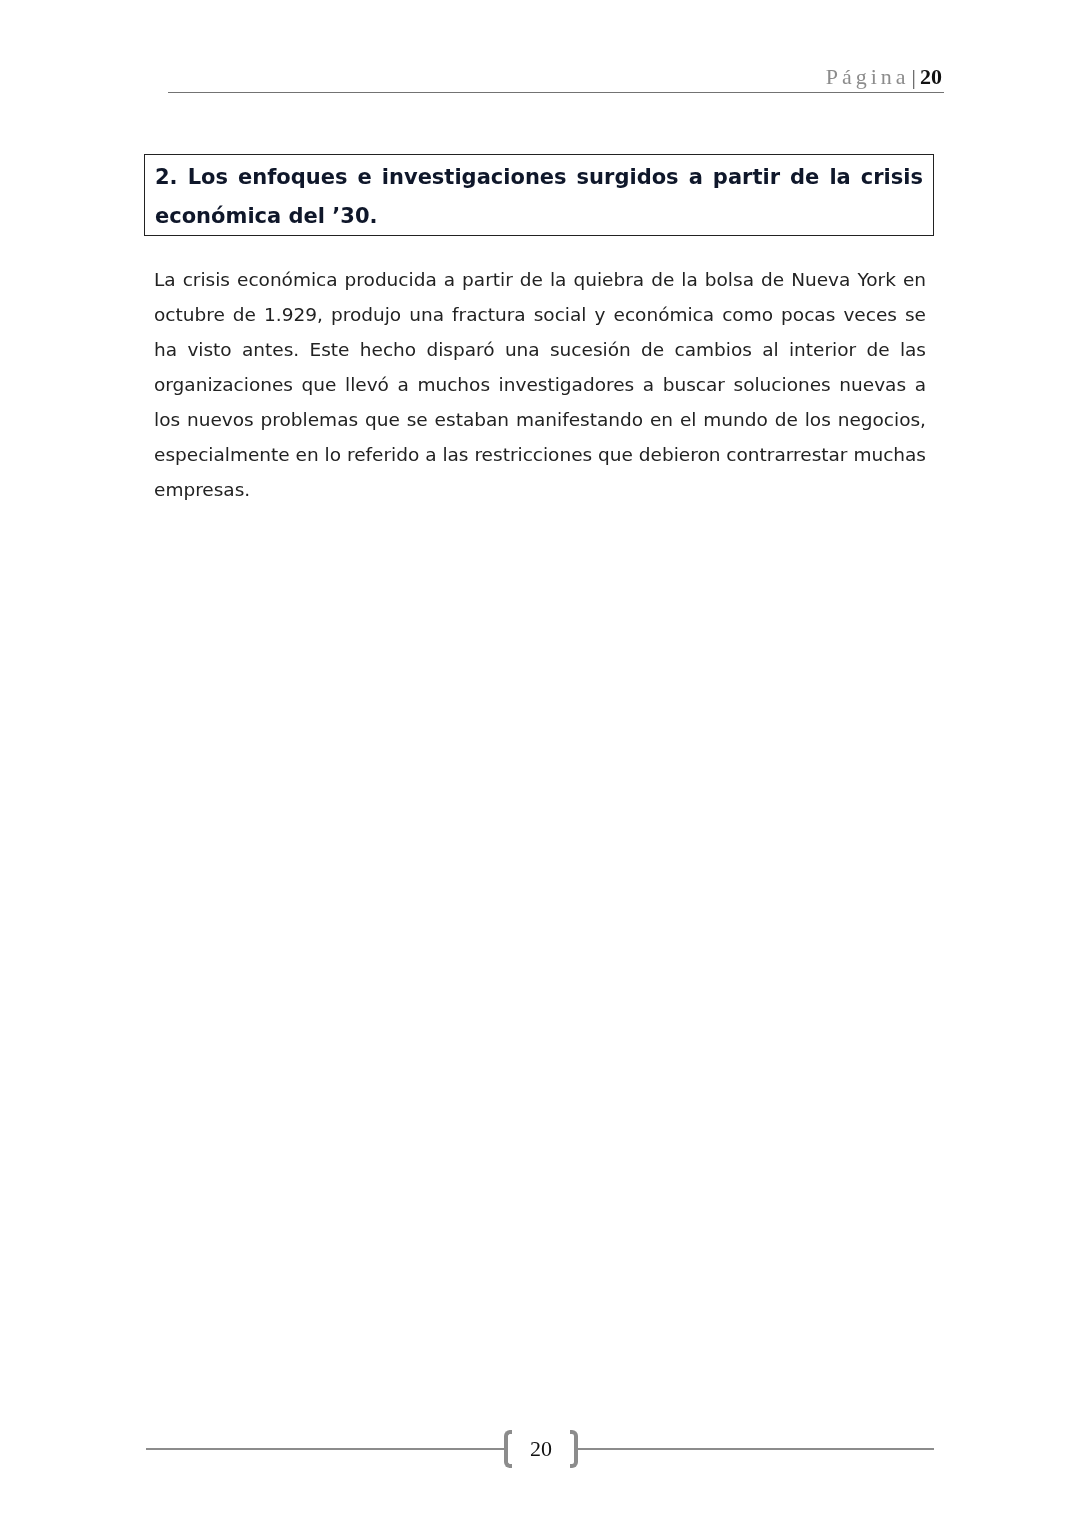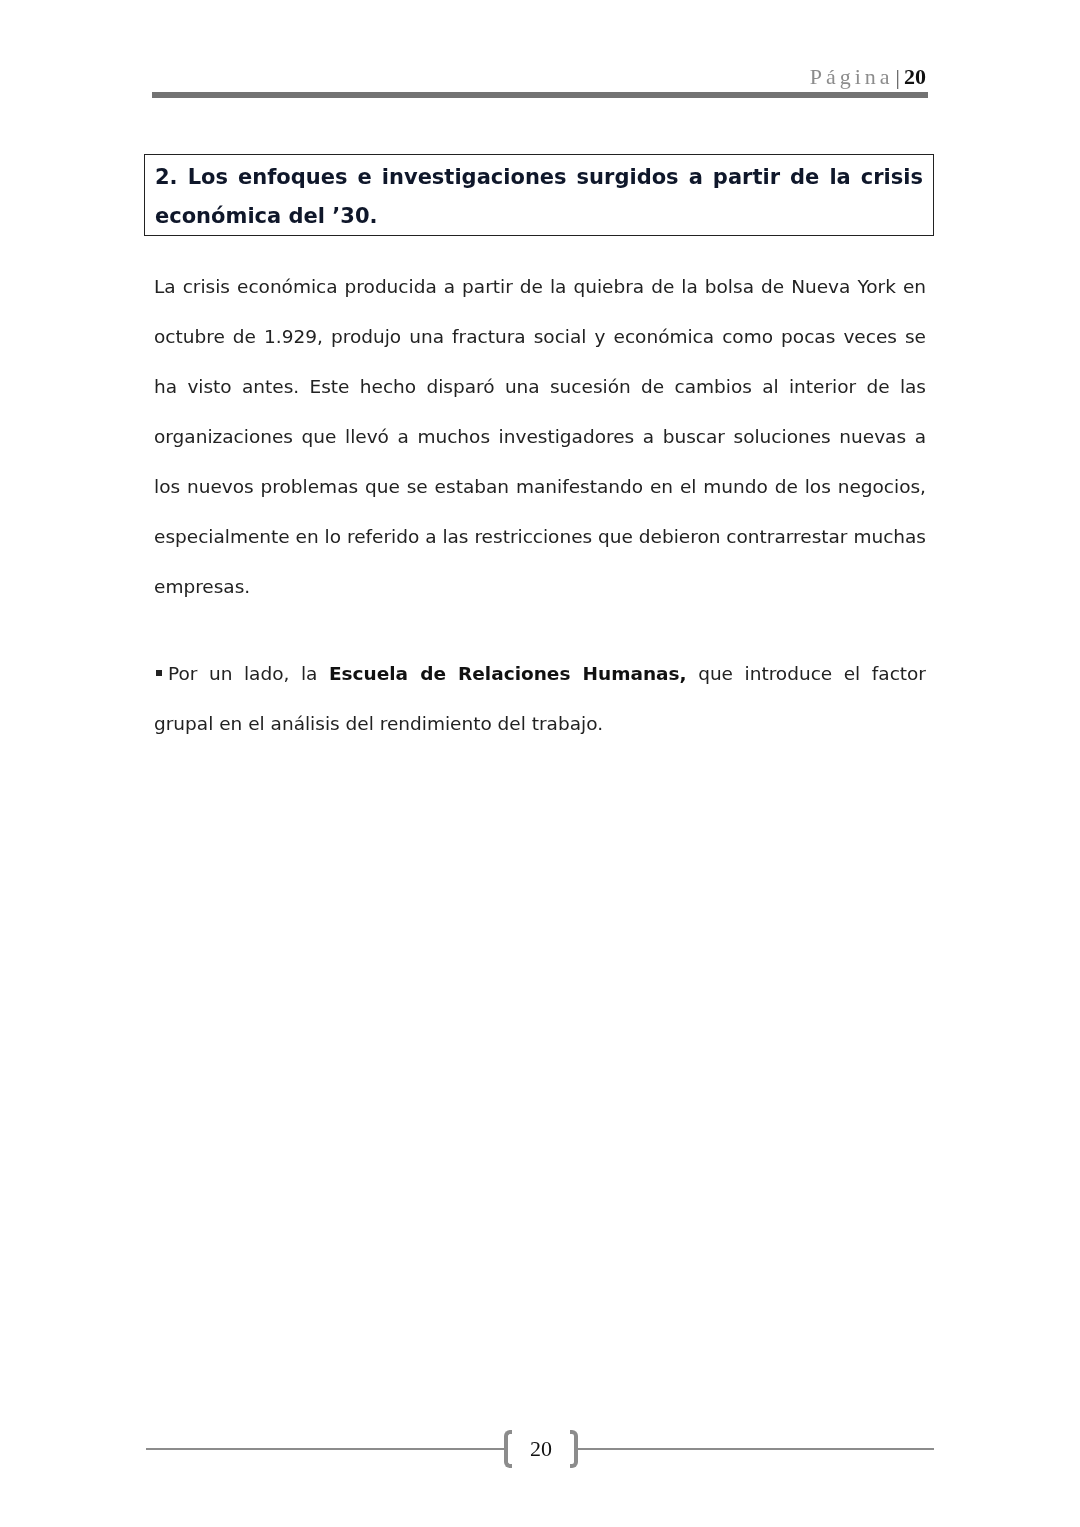--- a/index.html
+++ b/index.html
@@ -1,23 +1,23 @@
 <!DOCTYPE html>
 <html><head>
   <meta charset="utf-8">
   <style>
     html, body { margin: 0; padding: 0; background: #ffffff; }
     body { width: 1080px; height: 1527px; position: relative; overflow: hidden; }
-    .header { position: absolute; left: 152px; top: 62px; width: 776px; height: 30px; border-bottom: 6px solid #737373; }
+    .header { position: absolute; left: 168px; top: 62px; width: 776px; height: 30px; border-bottom: 1px solid #737373; }
     .header-text { position: absolute; right: 2px; top: 2px; font-family: "Liberation Serif", serif; font-size: 22px; color: #8c8c8c; letter-spacing: 4px; }
     .header-sep { color: #555; letter-spacing: 0; margin: 0 4px 0 2px; }
     .header-num { color: #111; font-weight: bold; letter-spacing: 0; }
     .heading-box { position: absolute; left: 144px; top: 154px; width: 790px; height: 82px; border: 1.5px solid #222; box-sizing: border-box; }
     .heading { margin: 0; padding: 3px 10px 0 10px; font-family: "DejaVu Sans", sans-serif; font-weight: bold; font-size: 21px; line-height: 39px; color: #0f172a; text-align: justify; }
-    .body { position: absolute; left: 154px; top: 262px; width: 772px; font-family: "DejaVu Sans", sans-serif; font-size: 18.5px; line-height: 50px; color: #222; }
+    .body { position: absolute; left: 154px; top: 262px; width: 772px; font-family: "DejaVu Sans", sans-serif; font-size: 18.5px; line-height: 35px; color: #222; }
     .body p { margin: 0; text-align: justify; }
     .gap { height: 36.5px; }
     .bullet { display: inline-block; width: 6px; height: 6px; background: #222; vertical-align: middle; margin: 0 6px 4px 2px; }
     b { color: #111; }
     .footer-line { position: absolute; top: 1448px; height: 2px; background: #8c8c8c; }
     .footer-left { left: 146px; width: 360px; }
     .footer-right { left: 578px; width: 356px; }
     .brace { position: absolute; top: 1430px; width: 8px; height: 38px; border: 4px solid #8c8c8c; box-sizing: border-box; }
     .brace-left { left: 504px; border-right: none; border-radius: 6px 0 0 6px; }
     .brace-right { left: 570px; border-left: none; border-radius: 0 6px 6px 0; }
@@ -32,20 +32,19 @@
   </div>
 </div>
 
 <div class="heading-box">
   <h2 class="heading">2. Los enfoques e investigaciones surgidos a partir de la crisis económica del ’30.</h2>
 </div>
 
 <div class="body">
   <p>La crisis económica producida a partir de la quiebra de la bolsa de Nueva York en octubre de 1.929, produjo una fractura social y económica como pocas veces se ha visto antes. Este hecho disparó una sucesión de cambios al interior de las organizaciones que llevó a muchos investigadores a buscar soluciones nuevas a los nuevos problemas que se estaban manifestando en el mundo de los negocios, especialmente en lo referido a las restricciones que debieron contrarrestar muchas empresas.</p>
   <div class="gap"></div>
-  <p><span class="bullet"></span><span>Por un lado, la </span><b>Escuela de Relaciones Humanas,</b><span> que introduce el factor grupal en el análisis del rendimiento del trabajo.</span></p>
 </div>
 
 <div class="footer-line footer-left"></div>
 <div class="brace brace-left"></div>
 <div class="footer-num">20</div>
 <div class="brace brace-right"></div>
 <div class="footer-line footer-right"></div>
 
 </body></html>

